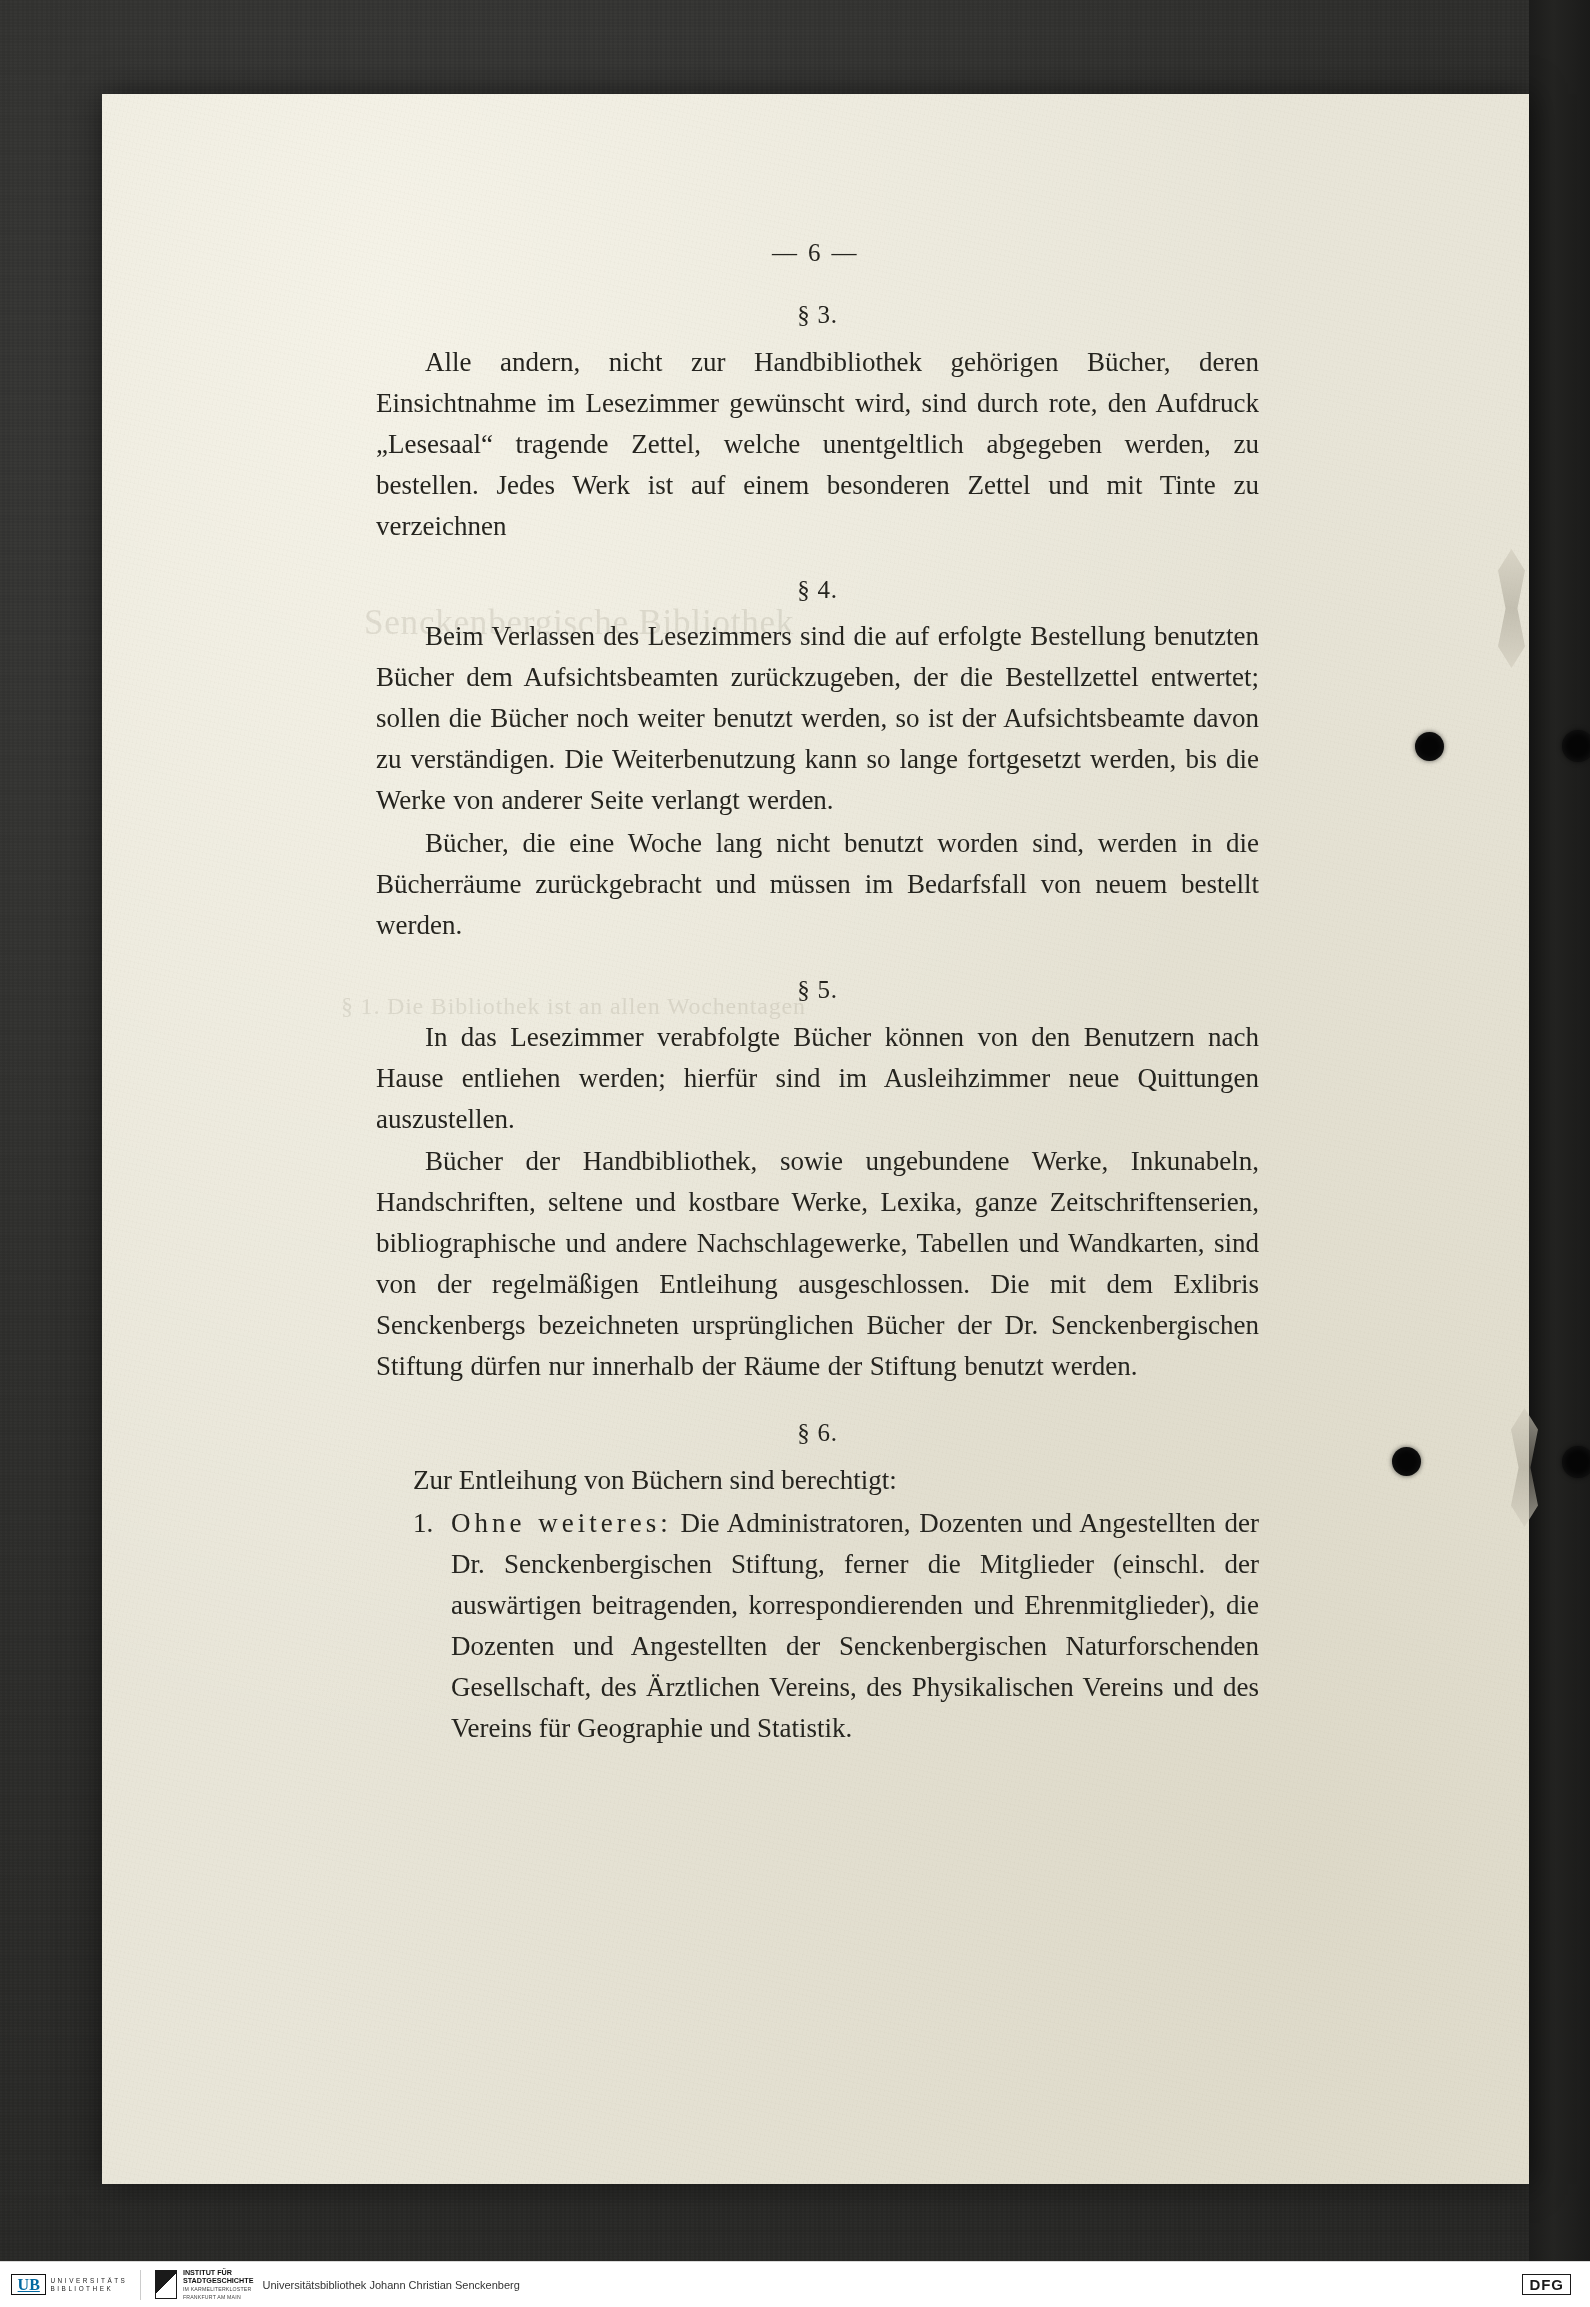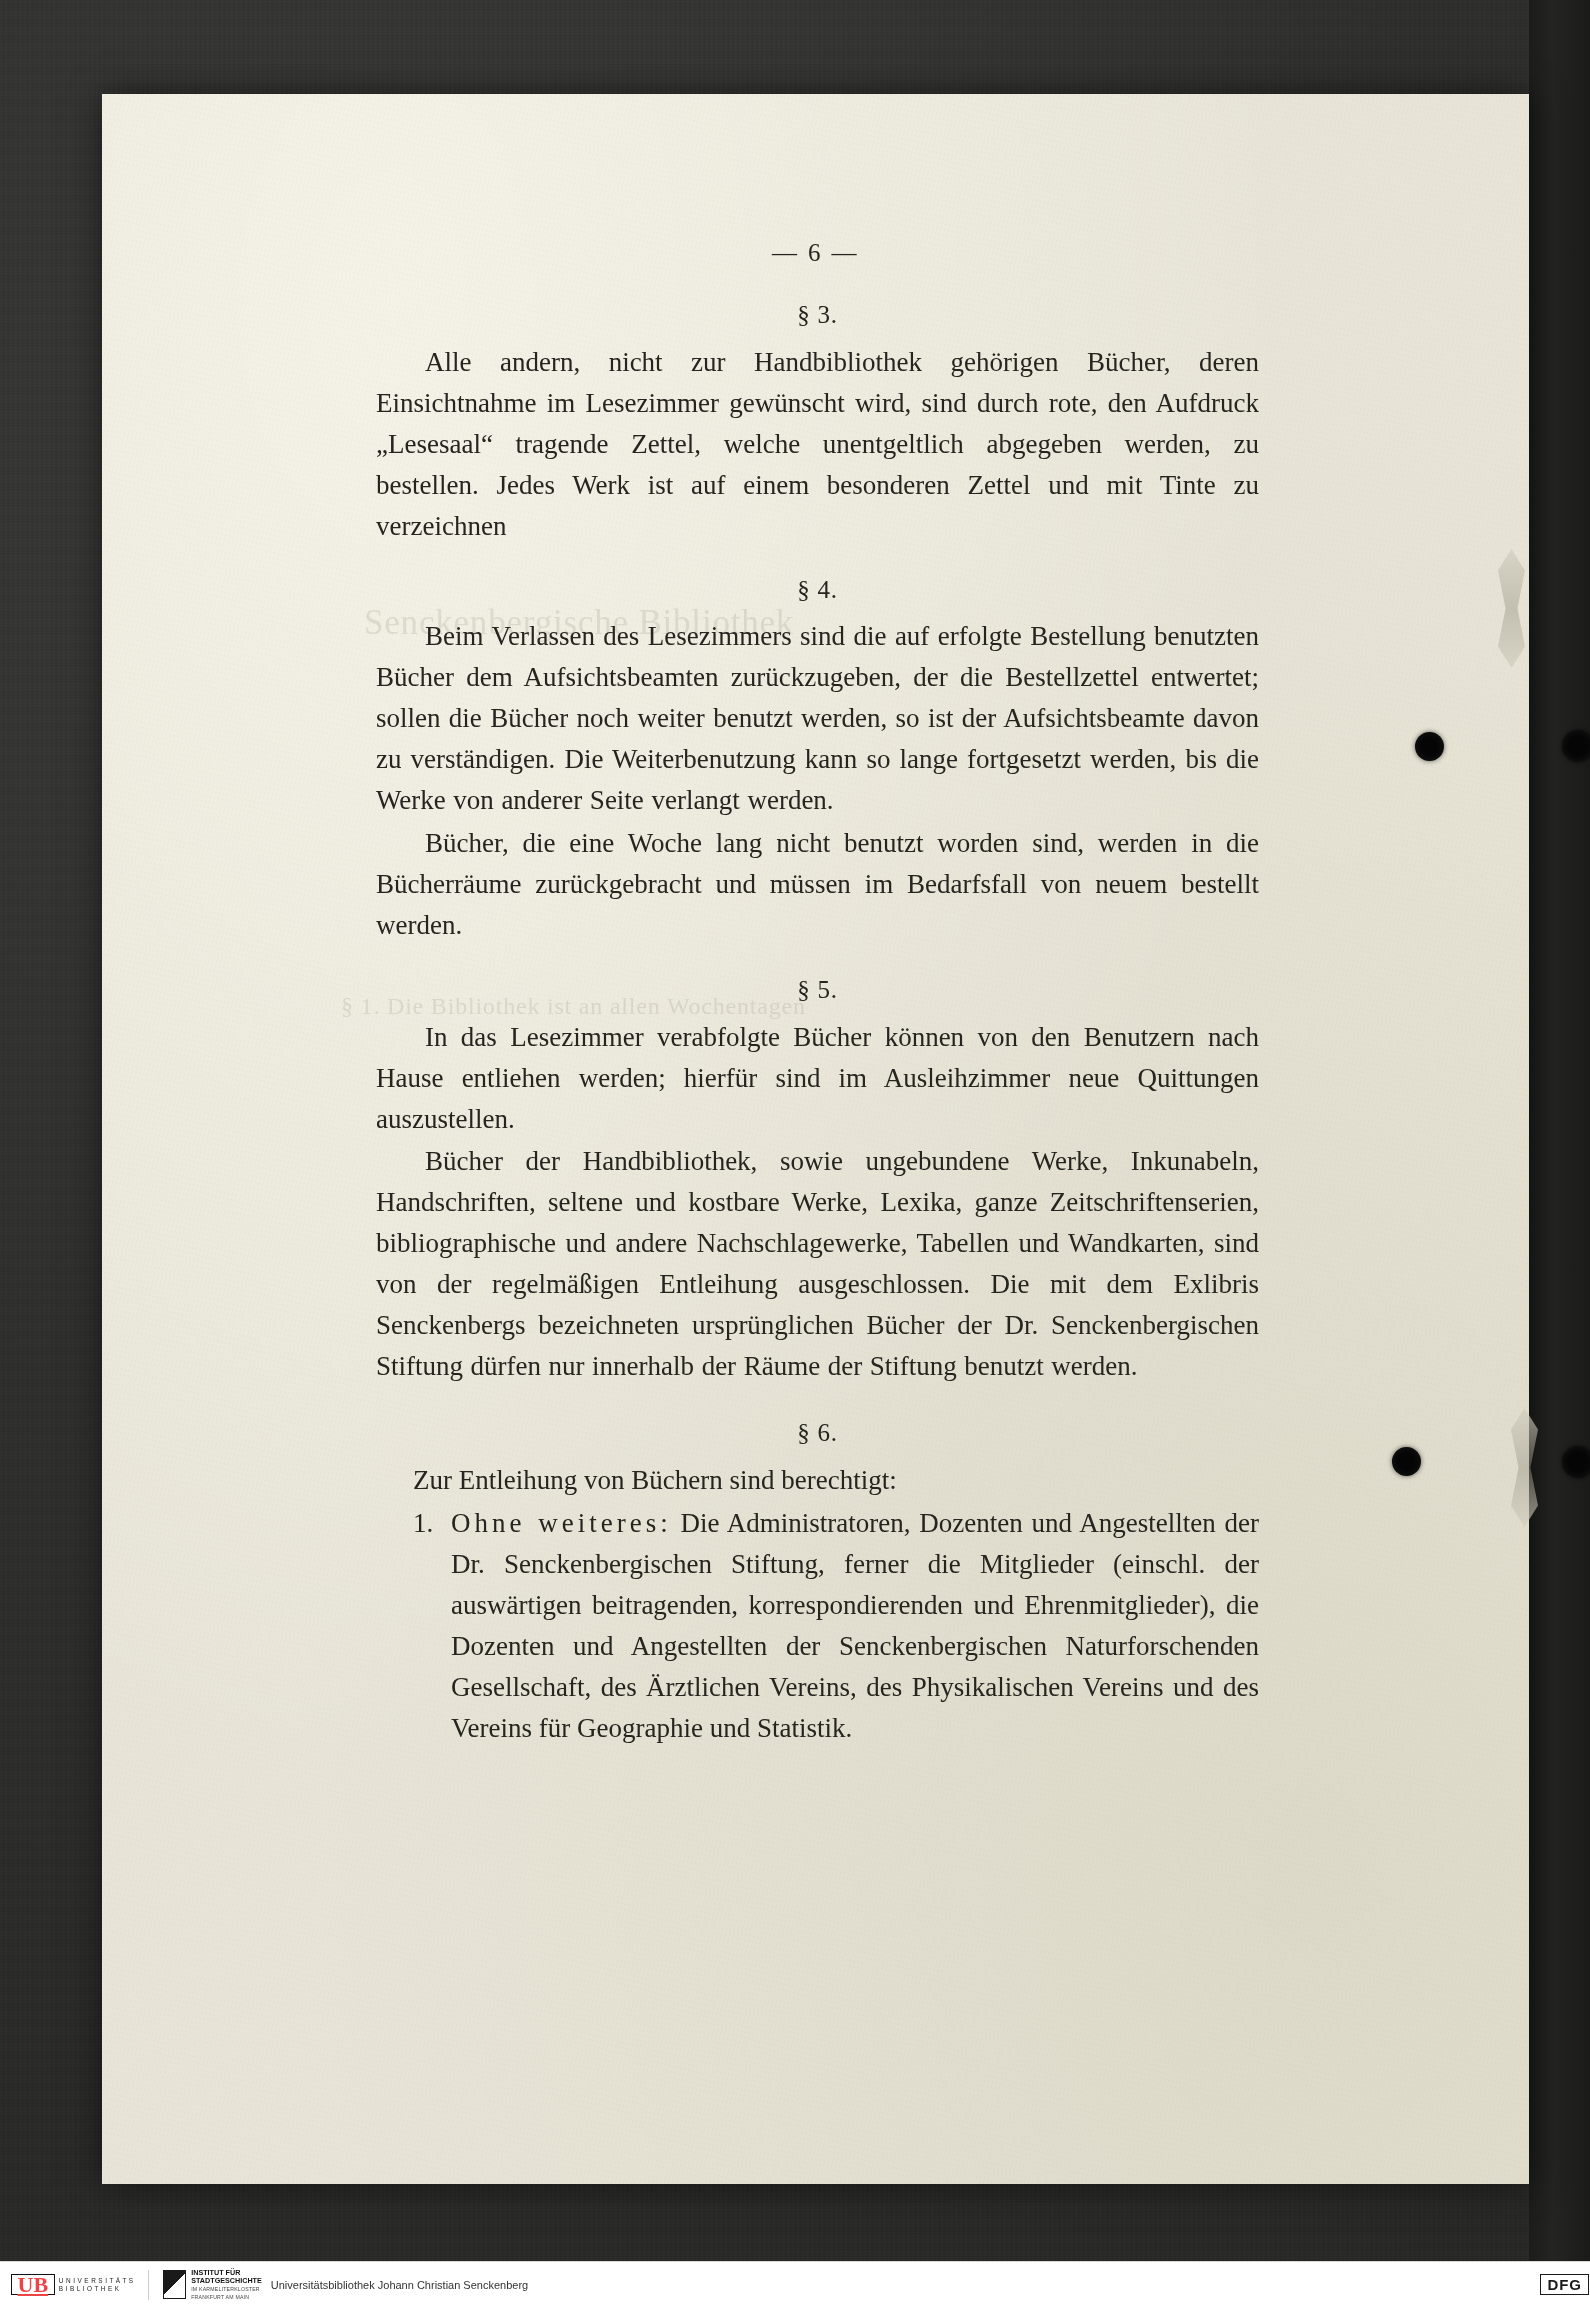--- a/index.html
+++ b/index.html
@@ -176,25 +176,25 @@
     border-top: 0.8px solid #d8d8d8;
   }
   .footer .ub-logo {
     margin-left: 11px;
     display: flex;
     align-items: center;
   }
   .ub-badge {
     border: 1.6px solid #111;
     font-family: "Liberation Serif", serif;
-    font-size: 22px;
+    font-size: 16px;
     font-weight: bold;
     padding: 0.8px 5.6px;
     line-height: 17.5px;
-    color: #ef4444;
+    color: #0369a1;
     text-decoration: underline;
   }
   .ub-sub {
     margin-left: 4px;
     font-family: "Liberation Sans", sans-serif;
     font-size: 6.4px;
     line-height: 7.2px;
     color: #222;
     letter-spacing: 0.4px;
   }
@@ -229,21 +229,21 @@
     letter-spacing: 0.2px;
   }
   .footer .libname {
     font-family: "Liberation Sans", sans-serif;
     font-size: 11px;
     color: #333;
     margin-left: 9px;
   }
   .footer .dfg {
     margin-left: auto;
-    margin-right: 2px;
+    margin-right: 20px;
     font-family: "Liberation Sans", sans-serif;
     font-weight: bold;
     font-size: 15px;
     letter-spacing: 0.8px;
     color: #1a1a1a;
     border: 1.6px solid #1a1a1a;
     padding: 0.8px 6.4px;
   }
 </style>
 </head>

